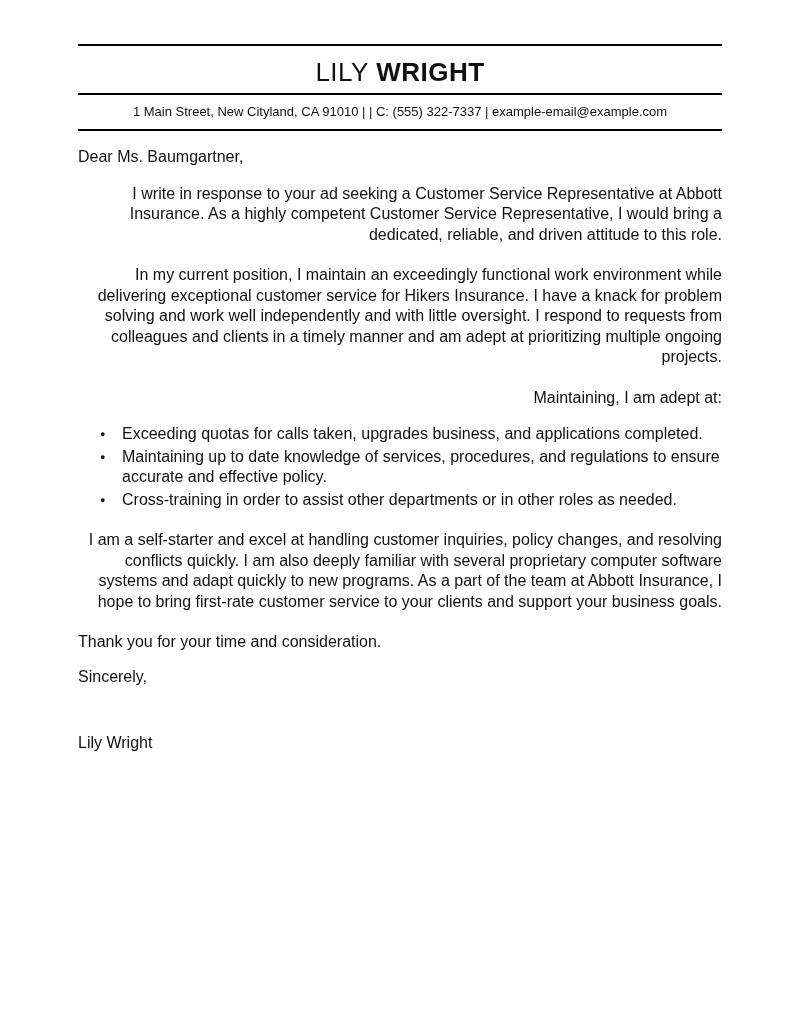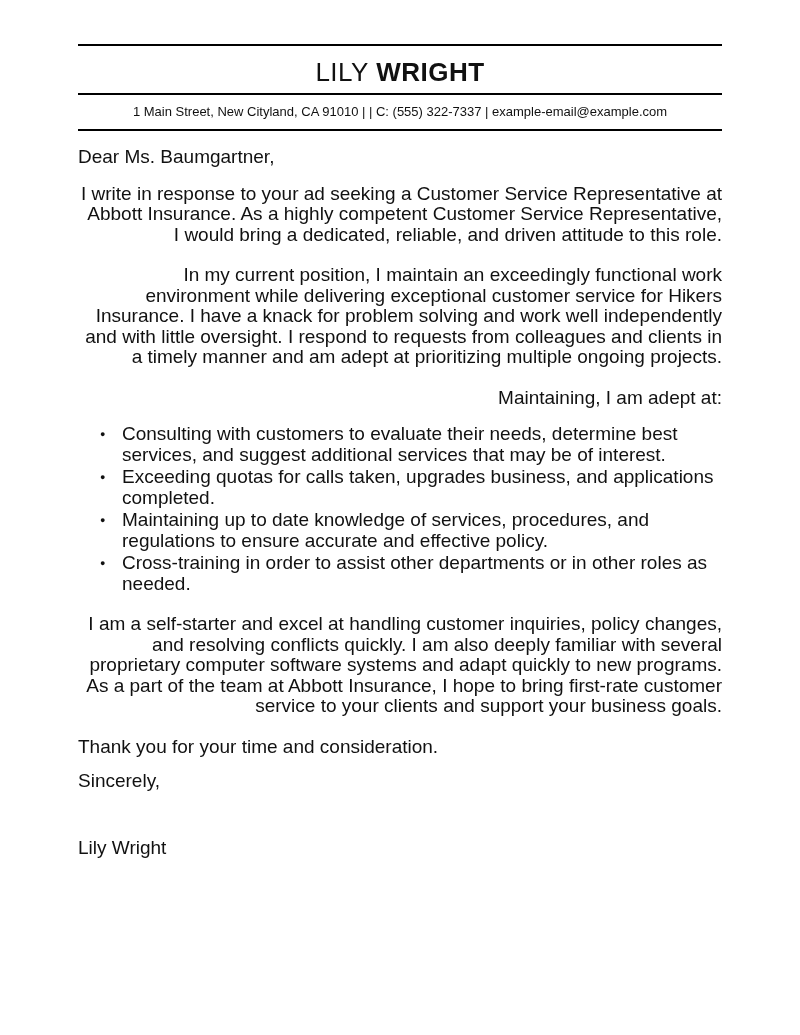--- a/index.html
+++ b/index.html
@@ -51,21 +51,21 @@
     padding-top: 8px;
     padding-bottom: 2px;
     color: #111;
   }
   .contact-wrap {
     border-bottom: 2px solid #000;
     padding-bottom: 6px;
   }
   
   .body-text {
-    font-size: 19px;
+    font-size: 16px;
     line-height: 20.5px;
     color: #111;
     margin-top: 16px;
   }
   .salutation {
     margin: 0 0 16px 0;
   }
   .para {
     margin: 0 0 20px 0;
     text-align: right;
@@ -124,21 +124,20 @@
 
       <p class="salutation">Dear Ms. Baumgartner,</p>
 
       <p class="para">I write in response to your ad seeking a Customer Service Representative at Abbott Insurance. As a highly competent Customer Service Representative, I would bring a dedicated, reliable, and driven attitude to this role.</p>
 
       <p class="para">In my current position, I maintain an exceedingly functional work environment while delivering exceptional customer service for Hikers Insurance. I have a knack for problem solving and work well independently and with little oversight. I respond to requests from colleagues and clients in a timely manner and am adept at prioritizing multiple ongoing projects.</p>
 
       <p class="para tight">Maintaining, I am adept at:</p>
 
       <ul class="bullets">
-        <li>Consulting with customers to evaluate their needs, determine best services, and suggest additional services that may be of interest.</li>
         <li>Exceeding quotas for calls taken, upgrades business, and applications completed.</li>
         <li>Maintaining up to date knowledge of services, procedures, and regulations to ensure accurate and effective policy.</li>
         <li>Cross-training in order to assist other departments or in other roles as needed.</li>
       </ul>
 
       <p class="para">I am a self-starter and excel at handling customer inquiries, policy changes, and resolving conflicts quickly. I am also deeply familiar with several proprietary computer software systems and adapt quickly to new programs. As a part of the team at Abbott Insurance, I hope to bring first-rate customer service to your clients and support your business goals.</p>
 
 
       <p class="closing">Thank you for your time and consideration.</p>
 

